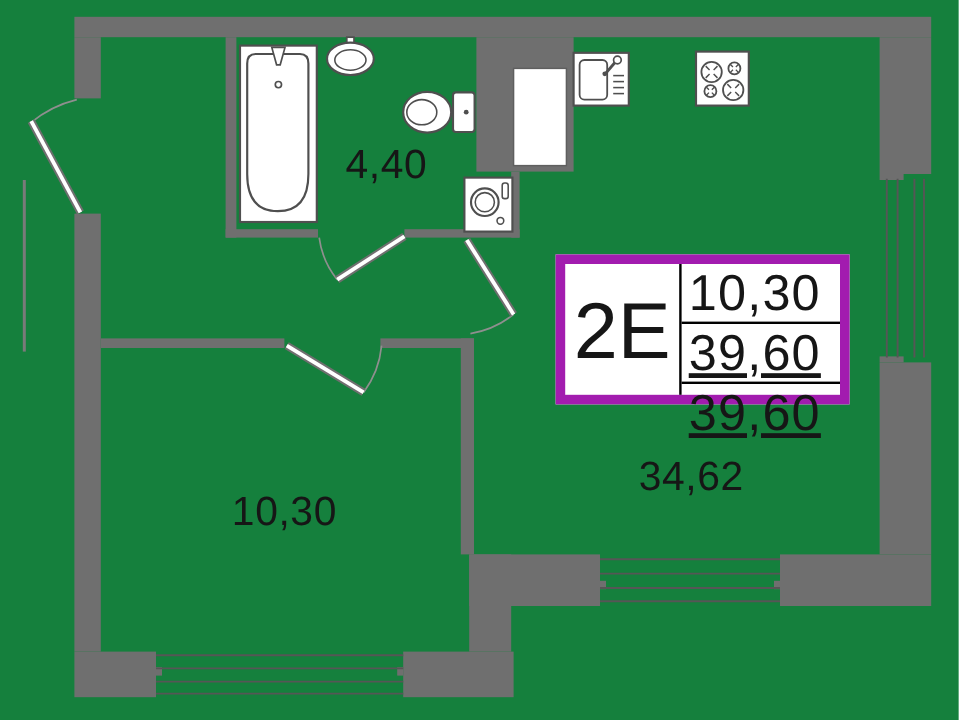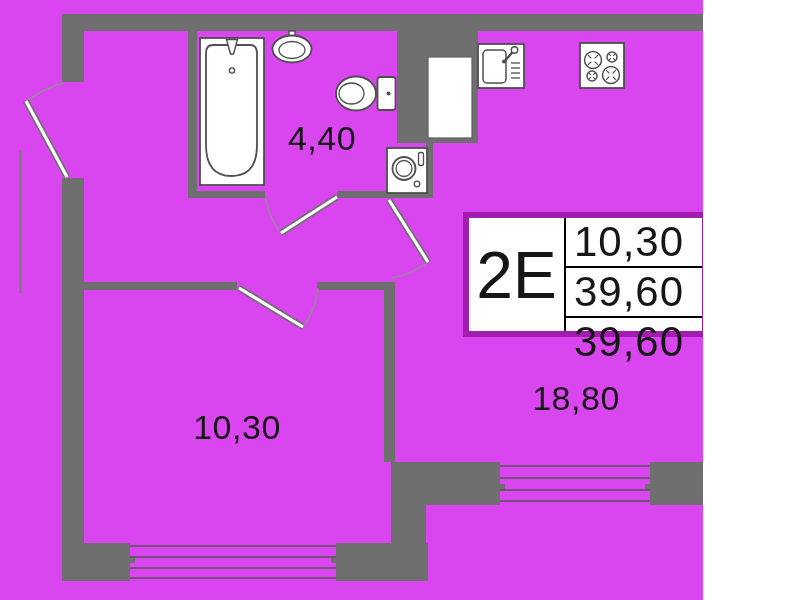--- a/index.html
+++ b/index.html
@@ -1,38 +1,38 @@
 <!DOCTYPE html>
 <html><head>
 <meta charset="utf-8">
 <style>
   html,body{margin:0;padding:0;background:#ffffff;}
   .stage{
-    position:relative;width:703px;height:600px;background:#d946ef;overflow:hidden;
+    position:relative;width:799px;height:600px;background:#15803d;overflow:hidden;
     font-family:"Liberation Sans", sans-serif;color:#161616;
   }
   .stage svg{position:absolute;left:0;top:0;}
   .room-label{
     position:absolute;transform:translate(-50%,-50%);
     font-size:34px;letter-spacing:0.5px;white-space:nowrap;color:#161616;
   }
   .info-table{
     position:absolute;left:463px;top:212px;width:245px;height:125px;
-    box-sizing:border-box;border:6px solid #a21caf;display:flex;background:#fff;
+    box-sizing:border-box;border:8px solid #a21caf;display:flex;background:#fff;
   }
   .info-table .type-cell{
     flex:0 0 95px;border-right:2px solid #000;display:flex;align-items:center;justify-content:center;
     font-size:66px;letter-spacing:0;
   }
   .info-table .value-col{flex:1;display:flex;flex-direction:column;}
   .info-table .value-row{
     flex:1;display:flex;align-items:center;justify-content:center;
     font-size:42px;letter-spacing:1px;padding-right:10px;box-sizing:border-box;
   }
-  .info-table .value-row + .value-row{border-top:2px solid #000;}
+  .info-table .value-row + .value-row{border-top:2px solid #000;text-decoration:underline;}
 </style>
 </head>
 <body>
 
 <div class="stage">
 
   <svg width="799" height="600" viewBox="0 0 799 600">
 
     <g fill="#6f6f6f">
 
@@ -165,21 +165,21 @@
         <path stroke-width="1.2" d="M588.1,55.1 L591.3,58.3 M594.7,61.7 L597.9,64.9 M597.9,55.1 L594.7,58.3 M591.3,61.7 L588.1,64.9"></path>
         <path stroke-width="1.1" d="M608.7,53.7 L610.8,55.8 M613.2,58.2 L615.3,60.3 M615.3,53.7 L613.2,55.8 M610.8,58.2 L608.7,60.3"></path>
         <path stroke-width="1.1" d="M588.7,72.7 L590.8,74.8 M593.2,77.2 L595.3,79.3 M595.3,72.7 L593.2,74.8 M590.8,77.2 L588.7,79.3"></path>
         <path stroke-width="1.2" d="M606.1,70.1 L609.3,73.3 M612.7,76.7 L615.9,79.9 M615.9,70.1 L612.7,73.3 M609.3,76.7 L606.1,79.9"></path>
       </g>
     </g>
   </svg>
 
   <div class="room-label" style="left:322px;top:138px">4,40</div>
   <div class="room-label" style="left:237px;top:427px">10,30</div>
-  <div class="room-label" style="left:576px;top:398px">18,80</div>
+  <div class="room-label" style="left:576px;top:398px">34,62</div>
 
   <div class="info-table">
     <div class="type-cell">2E</div>
     <div class="value-col">
       <div class="value-row">10,30</div>
       <div class="value-row">39,60</div>
       <div class="value-row">39,60</div>
     </div>
   </div>
 

